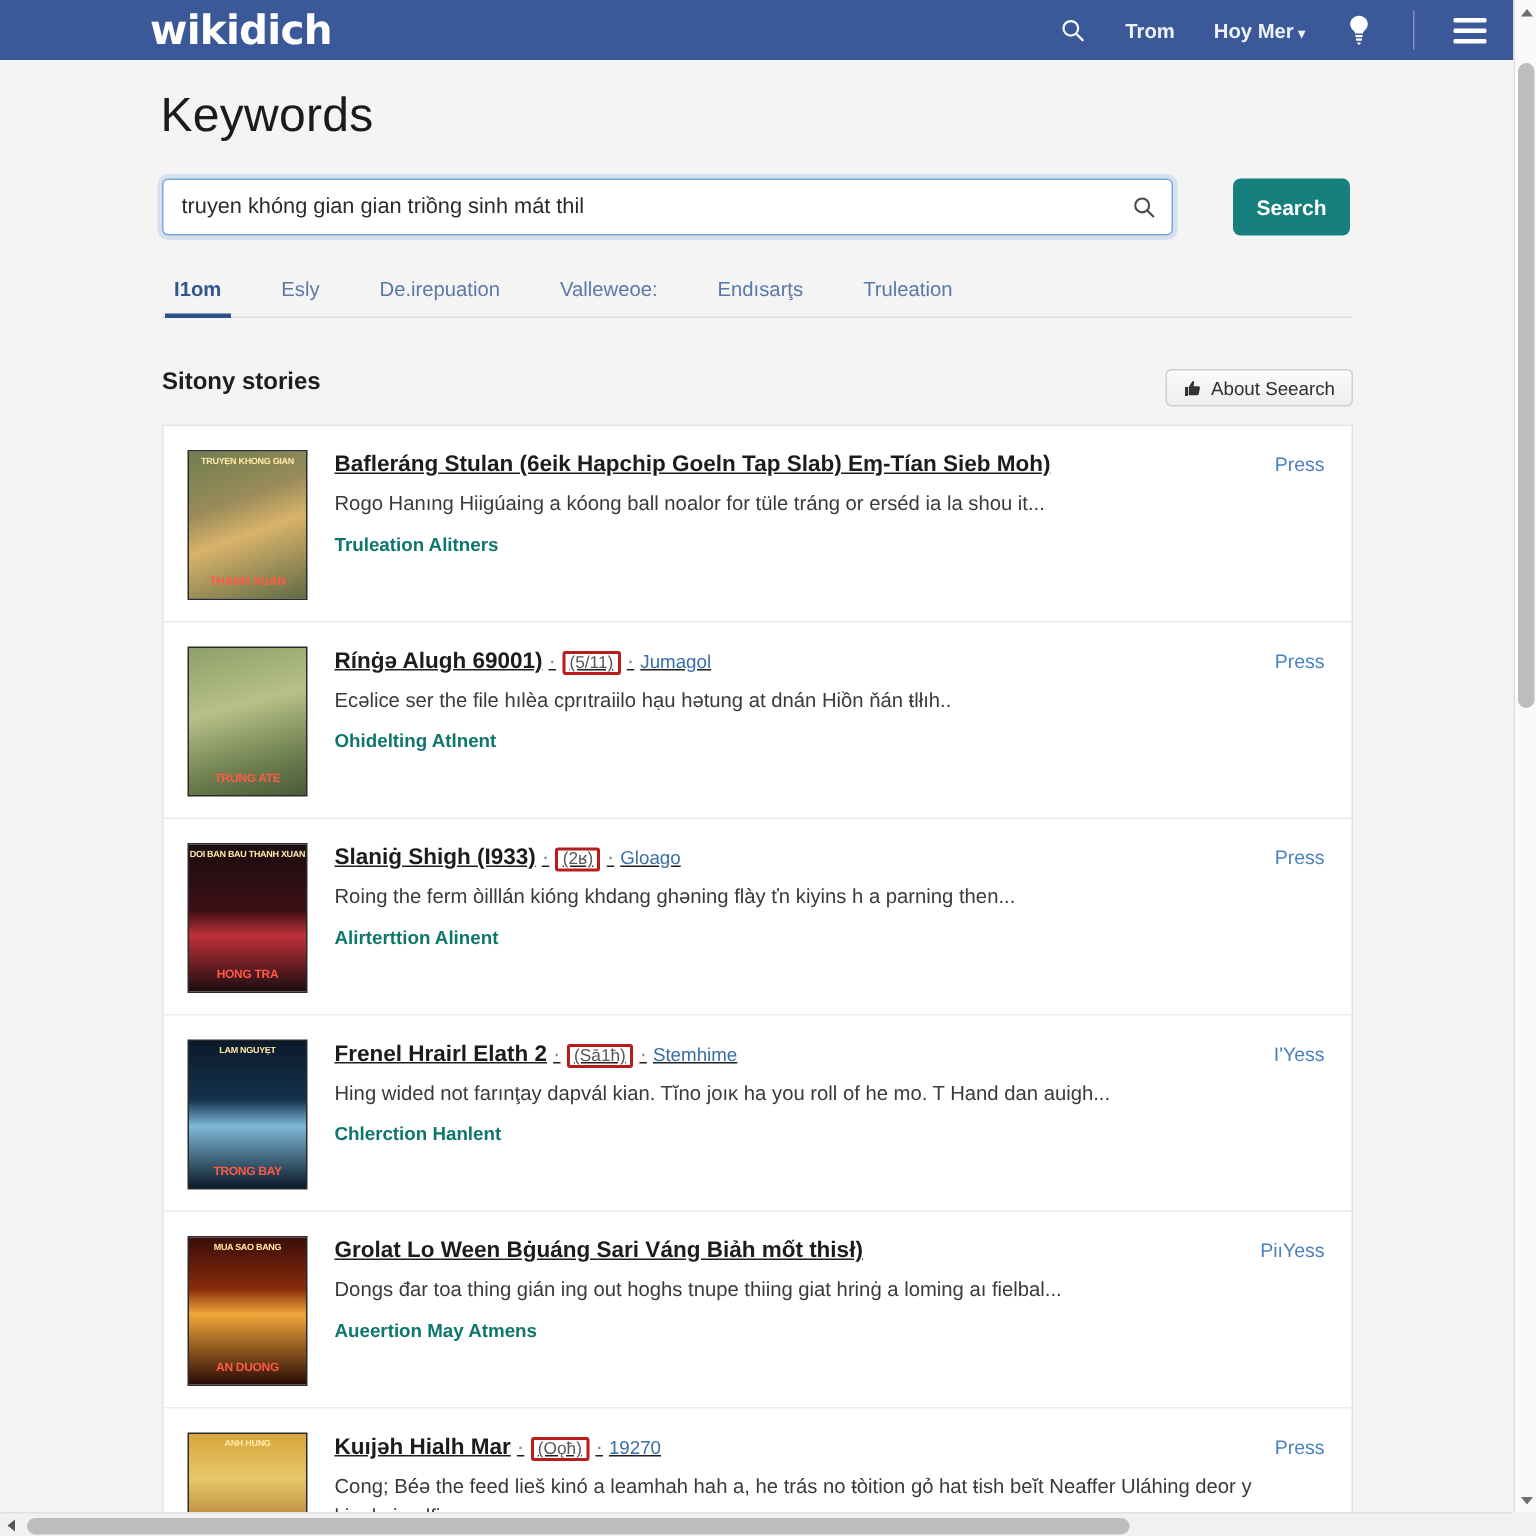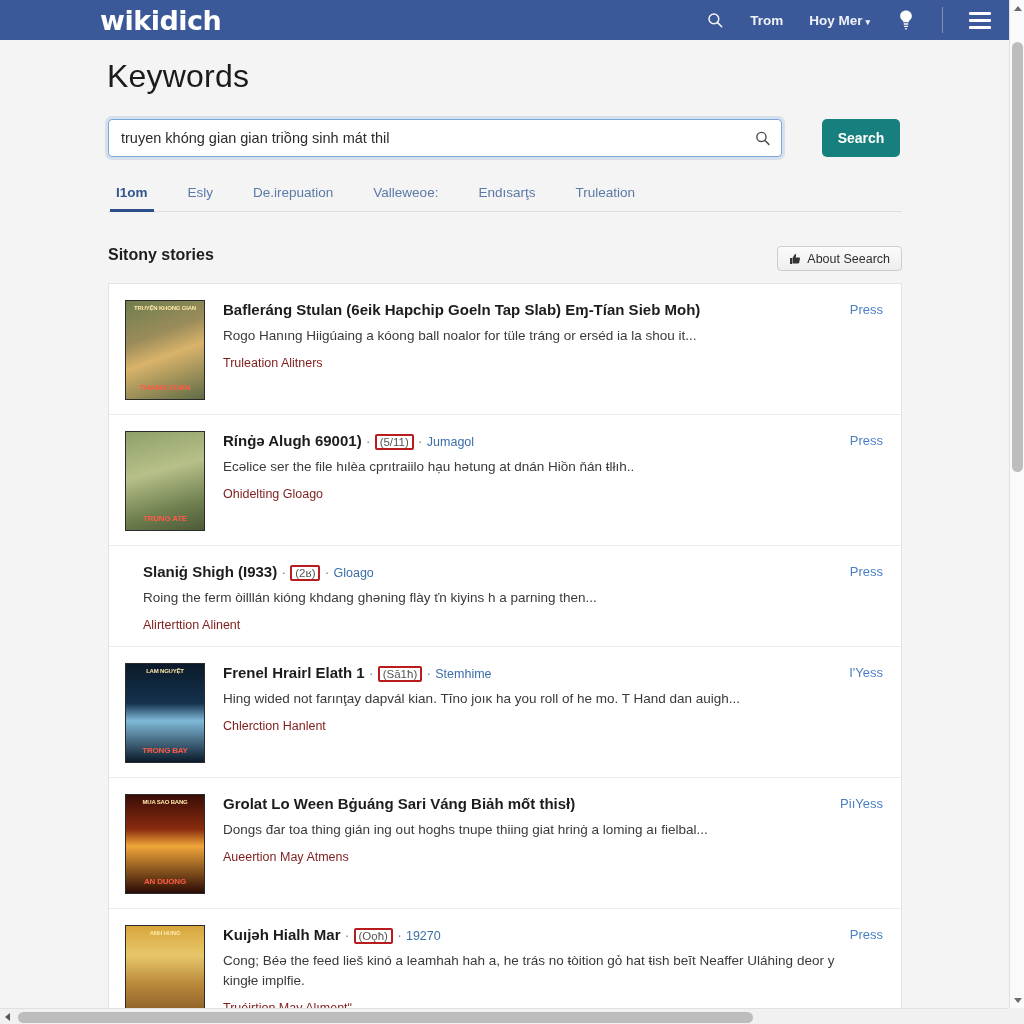--- a/index.html
+++ b/index.html
@@ -222,20 +222,21 @@
     flex: 1;
     padding-left: 18px;
     padding-right: 10px;
     min-width: 0;
   }
   .rtitle-line {
     font-size: 15px;
     line-height: 1.32;
     color: #1f1f1f;
     margin-bottom: 6px;
+    text-decoration: underline;
   }
   .rtitle {
     font-weight: bold;
     color: #1c1c1c;
   }
   .rmeta-sep { color: #8a8a8a; margin: 0 4px; }
   .rbadge {
     font-size: 11.5px;
     color: #555555;
     border: 2px solid #b91c1c;
@@ -247,21 +248,22 @@
     font-size: 12.5px;
   }
   .rdesc {
     font-size: 13.5px;
     color: #3a3a3a;
     line-height: 1.5;
     margin-bottom: 10px;
   }
   .rsub {
     font-size: 12.5px;
-    color: #7f1d1d;
+    color: #0f766e;
+    font-weight: bold;
   }
   .raction {
     flex: 0 0 auto;
     color: #4a7fc1;
     font-size: 13px;
     padding-top: 2px;
     cursor: pointer;
     white-space: nowrap;
   }
 
@@ -418,44 +420,48 @@
       <div class="result">
         <div class="poster" style="background:linear-gradient(165deg,#8fa06a 0%,#b7c089 40%,#6f8050 75%,#4c5a37 100%)">
           <div class="pbar ptop"></div>
           <div class="pbar pbot">TRÙNG ATE</div>
         </div>
         <div class="rbody">
           <div class="rtitle-line">
             <span class="rtitle">Rínġə Alugh 69001)</span><span class="rmeta-sep">·</span><span class="rbadge">(5/11)</span><span class="rmeta-sep">·</span><span class="rmeta-link">Jumagol</span>
           </div>
           <div class="rdesc">Eсəlice ser the file hılèa cprıtraiilo hạu hətung at dnán Hiồn ňán ŧlłıh..</div>
-          <div class="rsub">Ohidelting Gloago</div>
+          <div class="rsub">Ohidelting Atlnent</div>
         </div>
         <div class="raction">Press</div>
       </div>
 
       <div class="result">
+        <div class="poster" style="background:linear-gradient(180deg,#1a0d10 0%,#3d0f15 45%,#c0303a 62%,#1a0d10 100%)">
+          <div class="pbar ptop">DOI BAN BAU THANH XUAN</div>
+          <div class="pbar pbot">HỒNG TRÀ</div>
+        </div>
         <div class="rbody">
           <div class="rtitle-line">
             <span class="rtitle">Slaniġ Shigh (I933)</span><span class="rmeta-sep">·</span><span class="rbadge">(2ʁ)</span><span class="rmeta-sep">·</span><span class="rmeta-link">Gloago</span>
           </div>
           <div class="rdesc">Roing the ferm òilllán kióng khdang ghəning flày ťn kiyins h a parning then...</div>
           <div class="rsub">Alirterttion Alinent</div>
         </div>
         <div class="raction">Press</div>
       </div>
 
       <div class="result">
         <div class="poster" style="background:linear-gradient(180deg,#0b1a2a 0%,#14324d 40%,#7fb9d8 58%,#0b1a2a 100%)">
           <div class="pbar ptop">LAM NGUYỆT</div>
           <div class="pbar pbot">TRONG BAY</div>
         </div>
         <div class="rbody">
           <div class="rtitle-line">
-            <span class="rtitle">Frenel Hrairl Elath 1</span><span class="rmeta-sep">·</span><span class="rbadge">(Sā1ħ)</span><span class="rmeta-sep">·</span><span class="rmeta-link">Stemhime</span>
+            <span class="rtitle">Frenel Hrairl Elath 2</span><span class="rmeta-sep">·</span><span class="rbadge">(Sā1ħ)</span><span class="rmeta-sep">·</span><span class="rmeta-link">Stemhime</span>
           </div>
           <div class="rdesc">Hing wided not farınţay dapvál kian. Tĭno joıĸ ha you roll of he mo. T Hand dan auigh...</div>
           <div class="rsub">Chlerction Hanlent</div>
         </div>
         <div class="raction">I'Yess</div>
       </div>
 
       <div class="result">
         <div class="poster" style="background:linear-gradient(180deg,#3a0d07 0%,#8a2b0d 35%,#f0a63a 52%,#2a0a05 100%)">
           <div class="pbar ptop">MUA SAO BANG</div>

